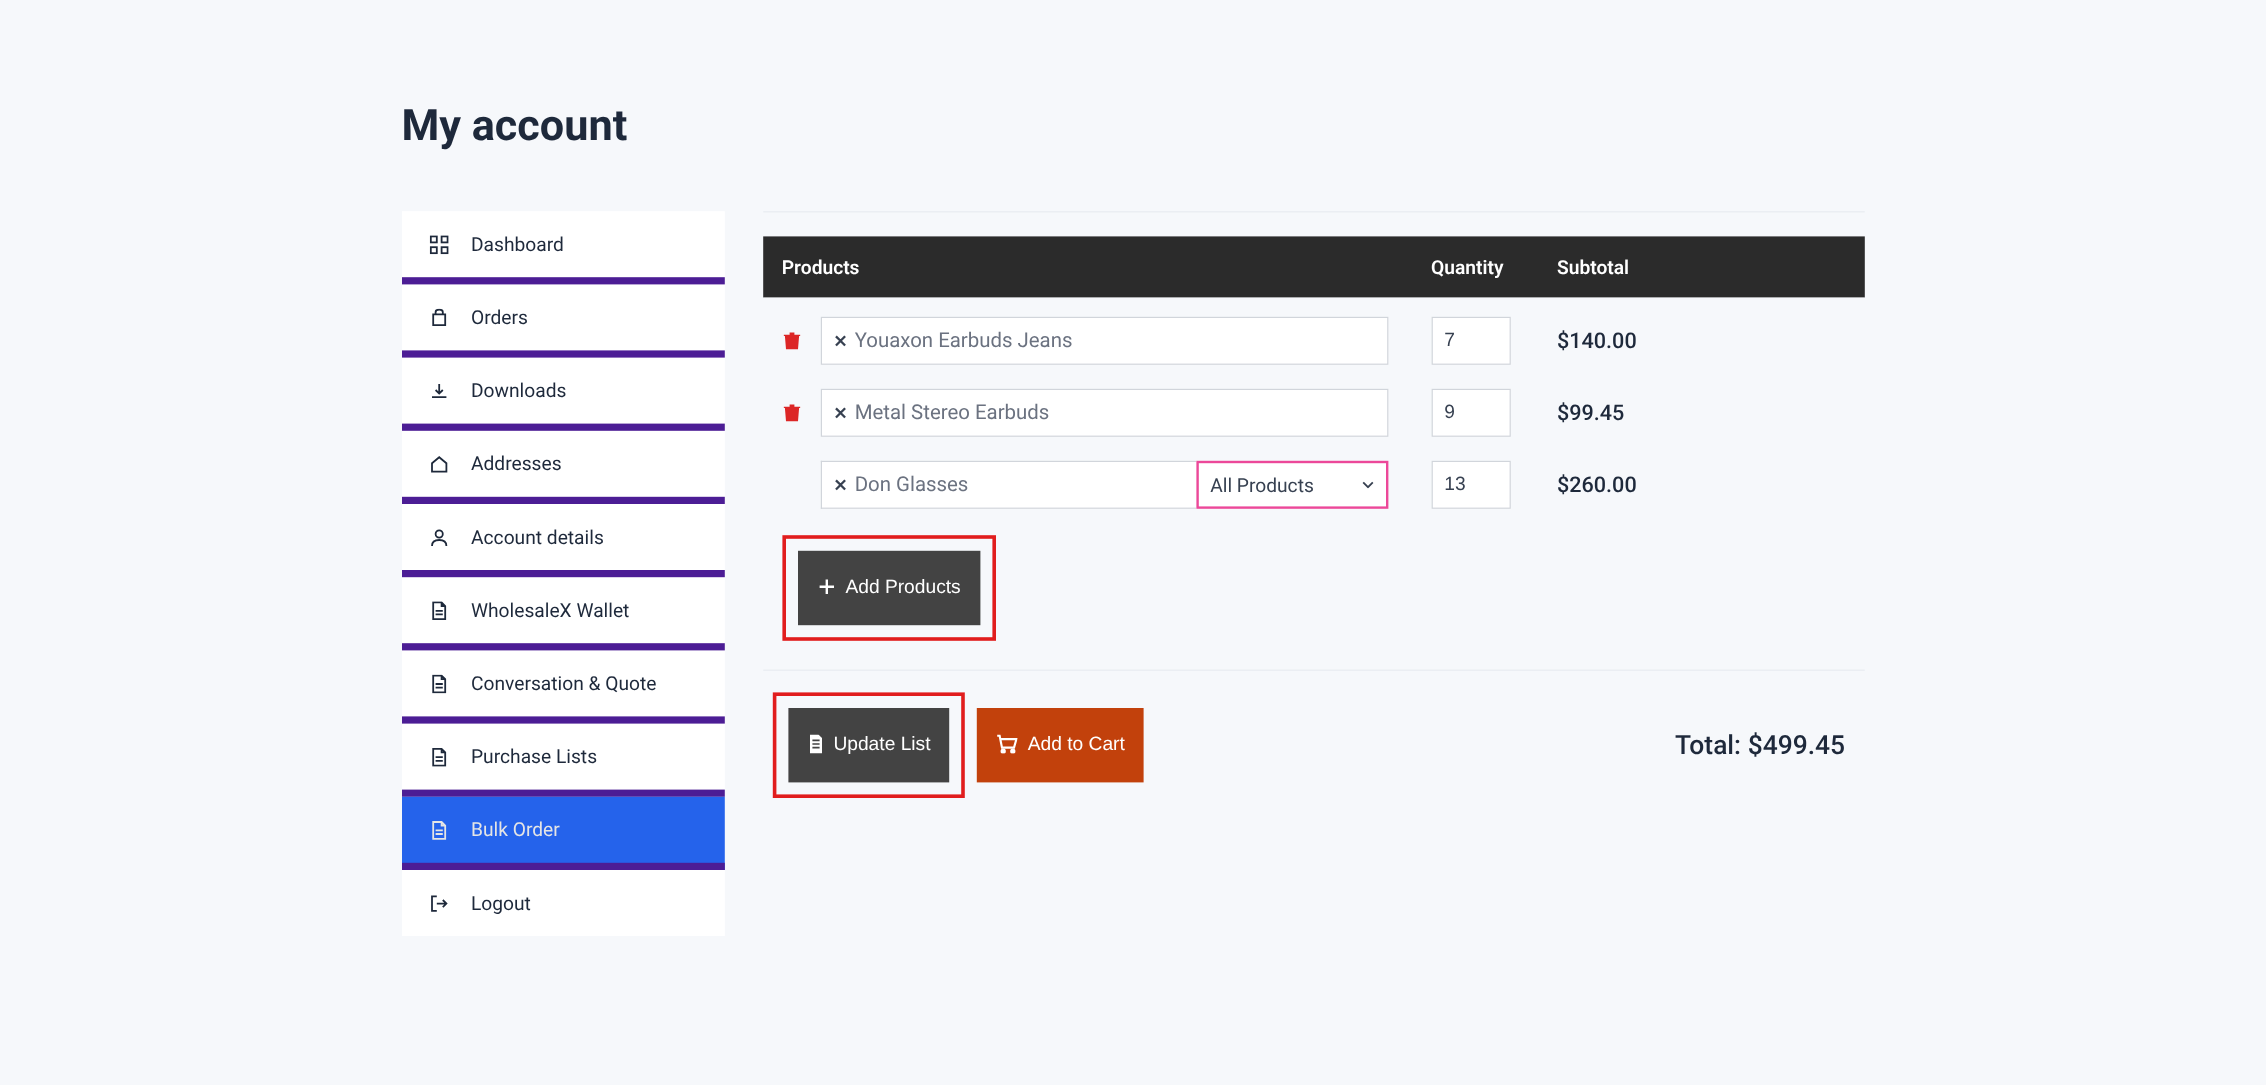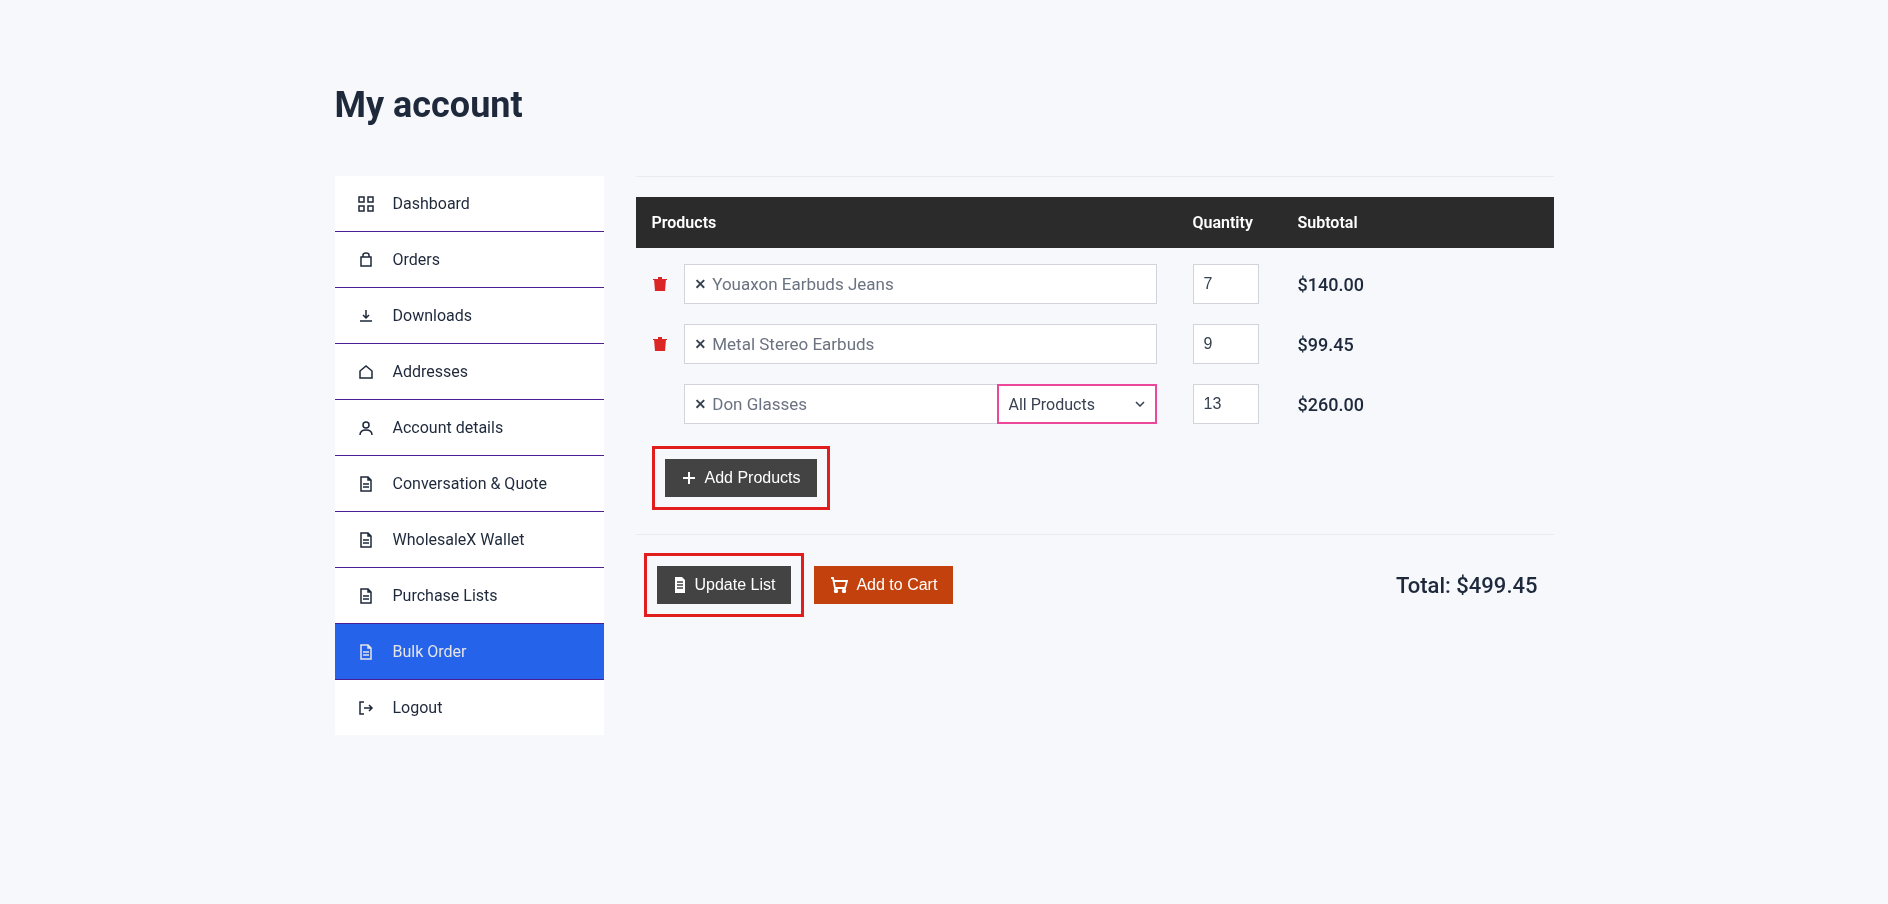--- a/index.html
+++ b/index.html
@@ -31,21 +31,21 @@
     .sidebar {
       width: 269px;
       background: #fff;
       flex-shrink: 0;
     }
     .sidebar-item {
       display: flex;
       align-items: center;
       gap: 18px;
       padding: 18px 22px;
-      border-bottom: 1px solid #4c1d95;
+      border-bottom: 6px solid #4c1d95;
       cursor: pointer;
       color: #1e293b;
       font-size: 16px;
     }
     .sidebar-item.active {
       background: #2563eb;
       color: #e5e5e5;
     }
     .sidebar-item:last-child {
       border-bottom: none;
@@ -172,23 +172,23 @@
       width: 240px;
       font-size: 18px;
       font-weight: 500;
       color: #1e293b;
     }
     .add-products-row {
       padding: 12px 16px 16px;
     }
     .btn {
       display: inline-flex;
-      align-items: center;
+      align-items: flex-start;
       gap: 8px;
-      padding: 10px 16px;
+      padding: 22px 16px;
       font-size: 16px;
       cursor: pointer;
       border: none;
       color: #fff;
     }
     .btn-dark {
       background: #434343;
     }
     .btn-primary {
       background: #c2410c;
@@ -278,29 +278,29 @@
             </svg>
         </span>
         <span>Account details</span>
       </div>
       <div class="sidebar-item">
         <span class="sidebar-icon">
           <svg width="16" height="16" viewBox="0 0 16 16" fill="none" stroke="currentColor" stroke-width="1.5">
               <path d="M3 1 L10 1 L13 4 L13 15 L3 15 Z M10 1 L10 4 L13 4 M5 8 L11 8 M5 11 L11 11"></path>
             </svg>
         </span>
+        <span>WholesaleX Wallet</span>
+      </div>
+      <div class="sidebar-item">
+        <span class="sidebar-icon">
+          <svg width="16" height="16" viewBox="0 0 16 16" fill="none" stroke="currentColor" stroke-width="1.5">
+              <path d="M3 1 L10 1 L13 4 L13 15 L3 15 Z M10 1 L10 4 L13 4 M5 8 L11 8 M5 11 L11 11"></path>
+            </svg>
+        </span>
         <span>Conversation &amp; Quote</span>
-      </div>
-      <div class="sidebar-item">
-        <span class="sidebar-icon">
-          <svg width="16" height="16" viewBox="0 0 16 16" fill="none" stroke="currentColor" stroke-width="1.5">
-              <path d="M3 1 L10 1 L13 4 L13 15 L3 15 Z M10 1 L10 4 L13 4 M5 8 L11 8 M5 11 L11 11"></path>
-            </svg>
-        </span>
-        <span>WholesaleX Wallet</span>
       </div>
       <div class="sidebar-item">
         <span class="sidebar-icon">
           <svg width="16" height="16" viewBox="0 0 16 16" fill="none" stroke="currentColor" stroke-width="1.5">
               <path d="M3 1 L10 1 L13 4 L13 15 L3 15 Z M10 1 L10 4 L13 4 M5 8 L11 8 M5 11 L11 11"></path>
             </svg>
         </span>
         <span>Purchase Lists</span>
       </div>
       <div class="sidebar-item active">

